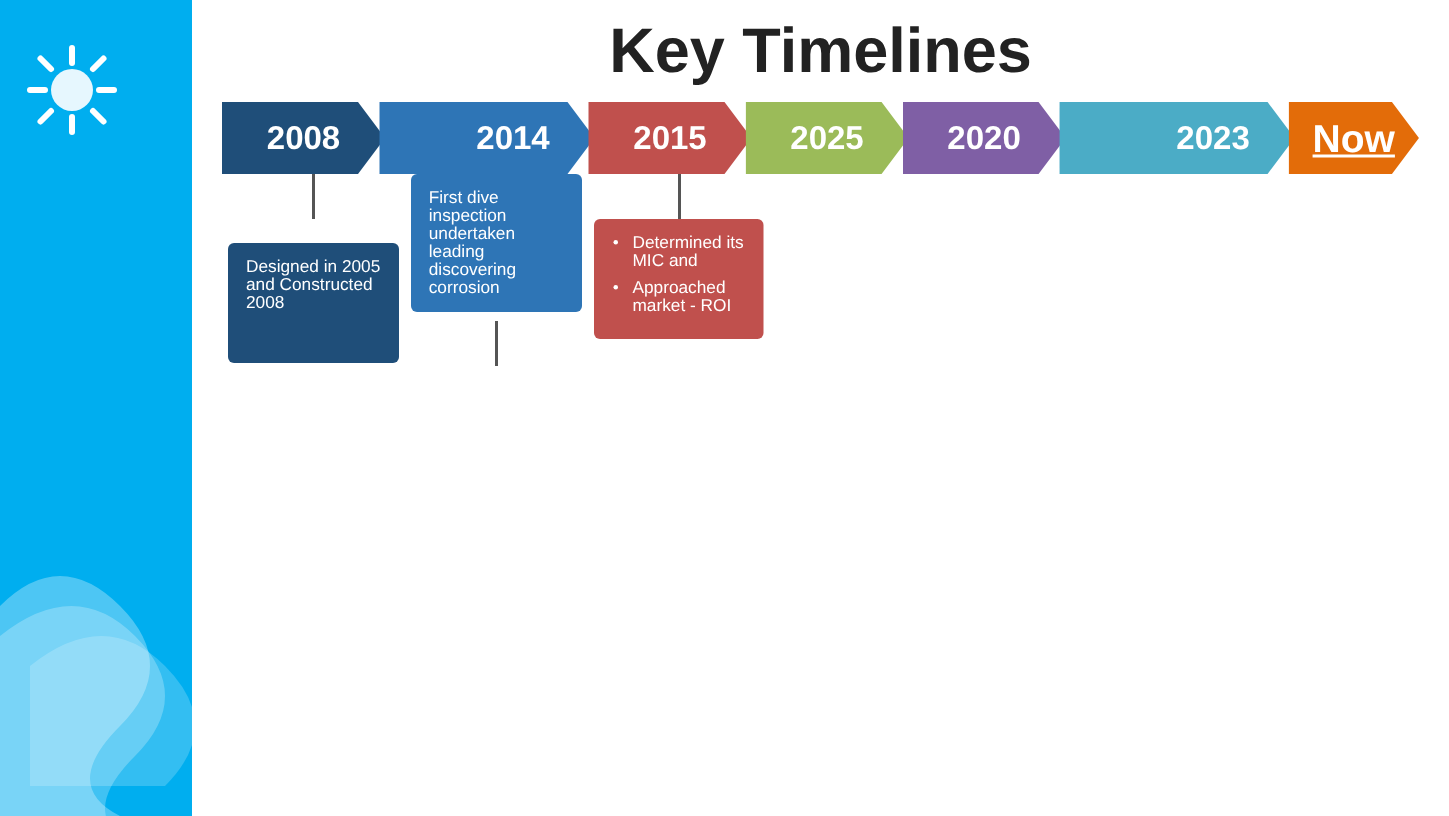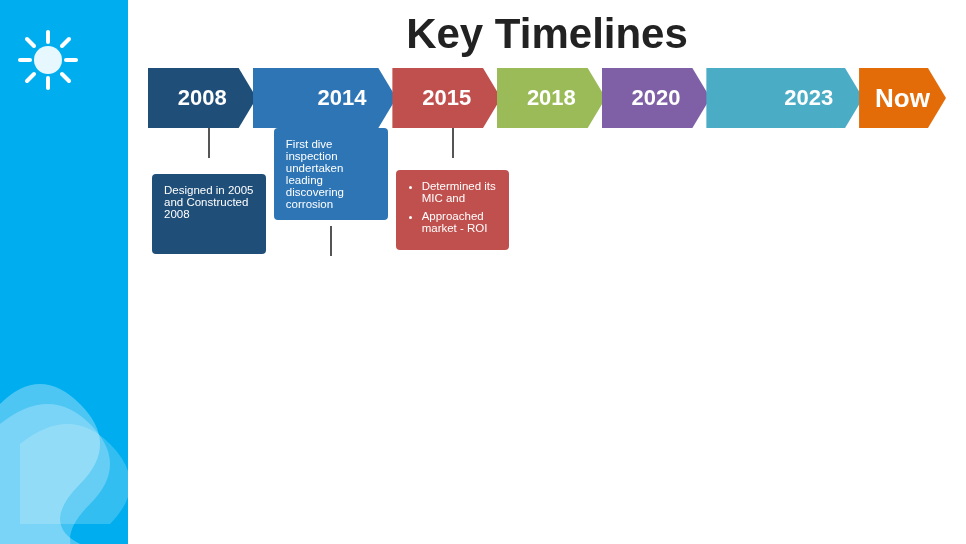--- a/index.html
+++ b/index.html
@@ -65,21 +65,21 @@
     
     .timeline-container {
       position: relative;
       margin-top: 10px;
     }
 
     
     .timeline-strip {
       display: flex;
       align-items: stretch;
-      height: 60px;
+      height: 48px;
       position: relative;
     }
 
     .timeline-segment {
       display: flex;
       align-items: center;
       justify-content: center;
       font-size: 22px;
       font-weight: bold;
       color: white;
@@ -117,20 +117,21 @@
       background: #4BACC6;
       clip-path: polygon(0 0, calc(100% - 18px) 0, 100% 50%, calc(100% - 18px) 100%, 0 100%);
       margin-left: -4px;
       padding-left: 48px;
     }
     .seg-now {
       background: #E36C09;
       clip-path: polygon(0 0, calc(100% - 18px) 0, 100% 50%, calc(100% - 18px) 100%, 0 100%);
       margin-left: -4px;
       flex: 0.8;
+      text-decoration: underline;
     }
 
     .card {
       border-radius: 4px;
       padding: 10px 12px;
       font-size: 11.5px;
       color: white;
       width: 100%;
       min-height: 80px;
     }
@@ -196,21 +197,21 @@
       <div class="timeline-segment seg-2008">
         <span>2008</span>
       </div>
       <div class="timeline-segment seg-2014">
         <span>2014</span>
       </div>
       <div class="timeline-segment seg-2015">
         <span>2015</span>
       </div>
       <div class="timeline-segment seg-2017">
-        <span>2018</span>
+        <span>2025</span>
       </div>
       <div class="timeline-segment seg-2020">
         <span>2020</span>
       </div>
       <div class="timeline-segment seg-2023">
         <span>2023</span>
       </div>
       <div class="timeline-segment seg-now">
         <span class="seg-now-label">Now</span>
       </div>
@@ -229,21 +230,21 @@
 
         <div style="position:relative; display:flex; flex-direction:column; align-items:center; width:100%;">
           
         </div>
         <div class="card card-blue" style="margin-bottom:6px; order:1; position:relative; top:0;">
           <span>First dive inspection undertaken leading discovering corrosion</span>
         </div>
         <div style="width:2px; background:#555; height:30px; order:2;"></div>
       </div>
 
-      <div style="flex:1; display:flex; flex-direction:column; align-items:center; padding:0 4px;gap:12px;">
+      <div style="flex:1; display:flex; flex-direction:column; align-items:center; padding:0 4px;">
         <div style="width:2px; background:#555; height:30px;"></div>
         <div class="card card-red">
           <ul>
             <li>Determined its MIC and</li>
             <li>Approached market - ROI</li>
           </ul>
         </div>
       </div>
 
       <div style="flex:1;"></div>

